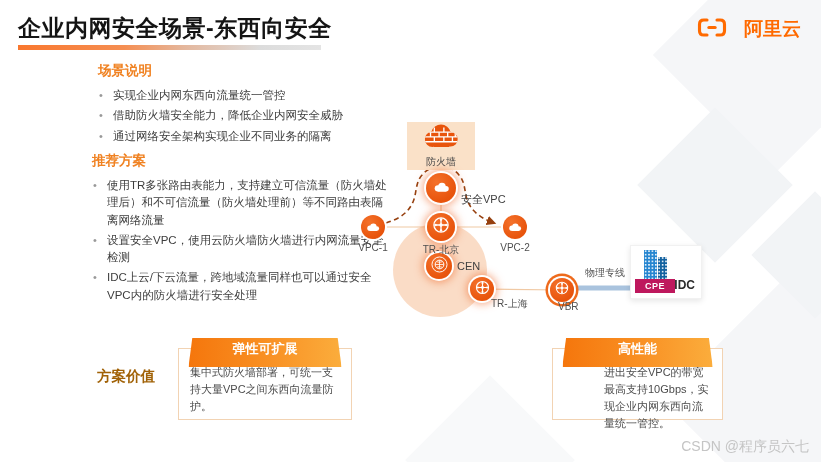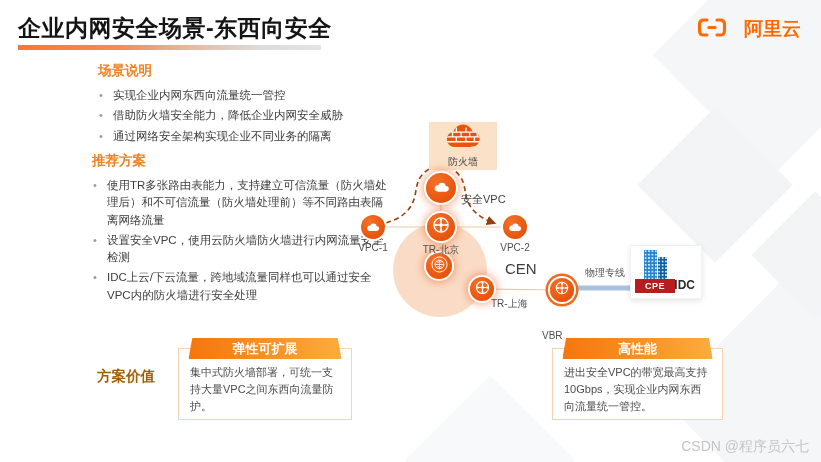--- a/index.html
+++ b/index.html
@@ -32,59 +32,59 @@
   .bullets li::before { content:"•"; position:absolute; left:1px; top:0; color:#999; font-size:11px; }
 
   .value-heading { position:absolute; left:97px; top:367px; font-size:14.5px; font-weight:bold; color:#a16207; z-index:3; }
 
   
   .big-circle { position:absolute; left:393px; top:223px; width:94px; height:94px; border-radius:50%;
     background:rgba(243,177,128,0.45); z-index:1; }
   .lines-svg { position:absolute; left:0; top:0; width:821px; height:462px; z-index:2; pointer-events:none; }
 
   .fw-box { position:absolute; left:407px; top:122px; width:68px; height:48px; background:#fae1c8; z-index:3;
-    display:flex; flex-direction:column; align-items:center; justify-content:center; gap:2px;margin-left:22px; }
+    display:flex; flex-direction:column; align-items:center; justify-content:center; gap:2px; }
   .fw-label { font-size:10px; color:#4a4a4a; }
 
   .node { position:absolute; border-radius:50%; display:flex; align-items:center; justify-content:center; z-index:3;
     background:radial-gradient(circle at 35% 30%, #f4712a 0%, #e8540c 70%); box-shadow:0 0 0 2px #ffffff; }
   .glow { box-shadow:0 0 0 2px #ffffff, 0 0 9px 3px rgba(238,90,20,0.55); }
   .ring { box-shadow:0 0 0 2px #ffffff, 0 0 0 4.5px #ee6a1c; }
 
   .n-secvpc { left:426px; top:173px; width:30px; height:30px; }
   .n-vpc1 { left:361px; top:215px; width:24px; height:24px; }
   .n-trbj { left:427px; top:213px; width:28px; height:28px; }
   .n-vpc2 { left:503px; top:215px; width:24px; height:24px; }
   .n-cen  { left:426px; top:253px; width:26px; height:26px; }
   .n-trsh { left:470px; top:277px; width:24px; height:24px; }
   .n-vbr  { left:550px; top:278px; width:24px; height:24px; }
 
   .dlabel { position:absolute; z-index:3; font-size:10px; color:#4f4f4f; white-space:nowrap; }
   .l-secvpc { left:461px; top:192px; font-size:11px; color:#3f3f3f; }
   .l-vpc1 { left:373px; top:242px; transform:translateX(-50%); }
   .l-trbj { left:441px; top:243px; transform:translateX(-50%); }
   .l-vpc2 { left:515px; top:242px; transform:translateX(-50%); }
-  .l-cen  { left:457px; top:260px; font-size:15px; color:#3f3f3f;padding-left:48px; }
+  .l-cen  { left:457px; top:260px; font-size:11px; color:#3f3f3f; }
   .l-trsh { left:491px; top:297px; }
-  .l-vbr  { left:542px; top:301px;margin-top:29px; }
+  .l-vbr  { left:558px; top:301px; }
   .l-phys { left:585px; top:266px; color:#555; }
 
   .idc-box { position:absolute; left:630px; top:245px; width:72px; height:54px; background:#ffffff; z-index:3;
     border:1px solid #f1f1f1; box-shadow:0 2px 6px rgba(0,0,0,0.10); }
   .idc-building { position:absolute; left:7px; top:1px; }
-  .cpe-chip { position:absolute; left:4px; bottom:5px; width:40px; height:14px; background:#b91c1c;
+  .cpe-chip { position:absolute; left:4px; bottom:5px; width:40px; height:14px; background:#be185d;
     color:#ffffff; font-size:9px; font-weight:bold; display:flex; align-items:center; justify-content:center; letter-spacing:0.5px; }
   .idc-label { position:absolute; right:6px; bottom:6px; font-size:12px; font-weight:bold; color:#2b2b2b; }
 
   
   .card { position:absolute; top:348px; height:72px; background:#ffffff; border:1px solid #f2d3b3; z-index:3; }
   .card1 { left:178px; width:174px; }
   .card2 { left:368px; width:172px; }
-  .card3 { left:552px; width:171px; }
-  .card-header { position:absolute; top:-11px; left:50%; transform:translateX(-50%); width:89%; height:21px;
+  .card3 { left:552px; width:171px;padding-left:40px; }
+  .card-header { position:absolute; top:-11px; left:50%; transform:translateX(-50%); width:89%; height:29px;
     background:linear-gradient(90deg,#f5760c 0%,#f99225 55%,#fbad3c 100%);
     color:#ffffff; font-size:13px; font-weight:bold; text-align:center; line-height:21px;
     clip-path:polygon(2.5% 0, 97.5% 0, 100% 100%, 0 100%); }
   .card-body { padding:15px 11px 6px 11px; font-size:11px; color:#4c4c4c; line-height:1.55; }
 
   .watermark { position:absolute; right:12px; bottom:6px; font-size:14px; color:#c5c5c5; z-index:4; }
 </style>
 </head>
 <body>
 

